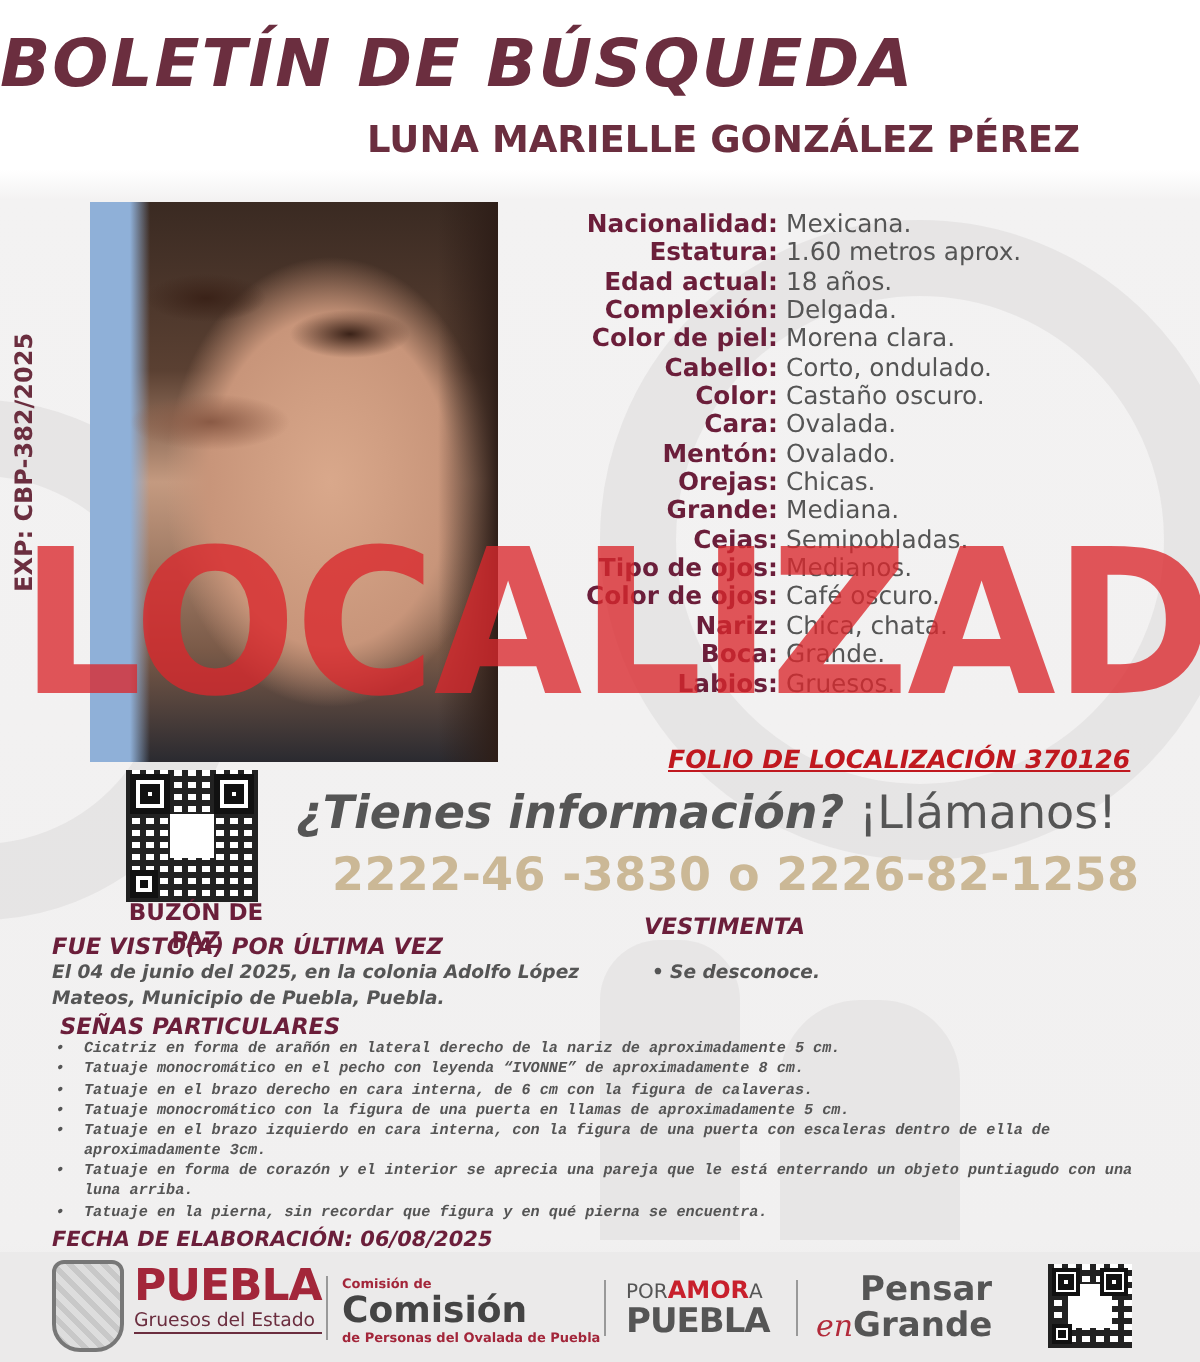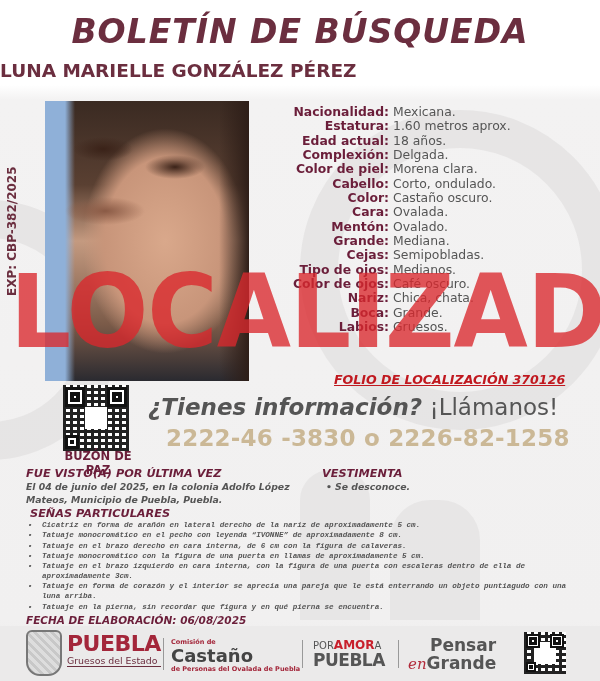--- a/index.html
+++ b/index.html
@@ -25,29 +25,29 @@
   }
   .sw1 { left: 300px; top: 110px; width: 320px; height: 320px; }
   .sw2 { left: -140px; top: 200px; width: 260px; height: 260px; }
   .bg-bar {
     position: absolute;
     background: rgba(225,223,223,0.6);
     pointer-events: none;
   }
   .title {
     position: absolute; left: 0; width: 600px; top: 12px;
-    text-align: center;
+    text-align: left;
     font-family: "DejaVu Sans", sans-serif;
     font-weight: bold; font-style: italic;
     font-size: 33px; letter-spacing: 1px;
     color: #6b2e3f;
   }
   .subtitle {
     position: absolute; left: 0; width: 540px; top: 60px;
-    text-align: left;
+    text-align: right;
     font-family: "DejaVu Sans", sans-serif;
     font-weight: bold;
     font-size: 18.5px;
     color: #6b2e3f;
   }
   .photo {
     position: absolute; left: 45px; top: 101px; width: 204px; height: 280px;
     background:
       radial-gradient(ellipse 40px 14px at 60px 110px, #8a5a45 0%, transparent 100%),
       radial-gradient(ellipse 30px 12px at 130px 66px, #3a2218 0%, transparent 100%),
@@ -222,20 +222,24 @@
       </div>
     <div class="drow">
         <span class="dlabel">Cara:</span>
         <span class="dval">Ovalada.</span>
       </div>
     <div class="drow">
         <span class="dlabel">Mentón:</span>
         <span class="dval">Ovalado.</span>
       </div>
     <div class="drow">
+        <span class="dlabel">Orejas:</span>
+        <span class="dval">Chicas.</span>
+      </div>
+    <div class="drow">
         <span class="dlabel">Grande:</span>
         <span class="dval">Mediana.</span>
       </div>
     <div class="drow">
         <span class="dlabel">Cejas:</span>
         <span class="dval">Semipobladas.</span>
       </div>
     <div class="drow">
         <span class="dlabel">Tipo de ojos:</span>
         <span class="dval">Medianos.</span>
@@ -269,21 +273,21 @@
 
   <div class="ask">
     <b>¿Tienes información?</b>
     <span class="r">¡Llámanos!</span>
   </div>
   <div class="phones">2222-46 -3830 o 2226-82-1258</div>
 
   <div class="sec-h" style="left:26px;top:467px;">FUE VISTO(A) POR ÚLTIMA VEZ</div>
   <div class="seen-text">El 04 de junio del 2025, en la colonia Adolfo López Mateos, Municipio de Puebla, Puebla.</div>
 
-  <div class="sec-h" style="left:322px;top:467px;">VESTIMENTA</div>
+  <div class="sec-h" style="left:322px;top:457px;">VESTIMENTA</div>
   <ul class="vest-list">
     <li class="bul">Se desconoce.</li>
   </ul>
 
   <div class="sec-h" style="left:30px;top:507px;">SEÑAS PARTICULARES</div>
   <ul class="senas-list">
     <li class="bul">Cicatriz en forma de arañón en lateral derecho de la nariz de aproximadamente 5 cm.</li>
     <li class="bul">Tatuaje monocromático en el pecho con leyenda “IVONNE” de aproximadamente 8 cm.</li>
     <li class="bul">Tatuaje en el brazo derecho en cara interna, de 6 cm con la figura de calaveras.</li>
     <li class="bul">Tatuaje monocromático con la figura de una puerta en llamas de aproximadamente 5 cm.</li>
@@ -297,21 +301,21 @@
   <div class="footer-bar"></div>
   <div class="crest"></div>
   <div class="logo-puebla">
     <div class="big">PUEBLA</div>
     <div class="sm">Gruesos del Estado</div>
     <div class="yr">2024·2030</div>
   </div>
   <div class="vsep" style="left:163px;top:638px;height:32px;"></div>
   <div class="logo-busq">
     <div class="c">Comisión de</div>
-    <div class="b">Castaño</div>
+    <div class="b">Comisión</div>
     <div class="d">de Personas del Ovalada de Puebla</div>
   </div>
   <div class="vsep" style="left:302px;top:640px;height:28px;"></div>
   <div class="logo-amor">
     <div class="t1"><span>POR</span><b>AMOR</b><span>A</span></div>
     <div class="t2">PUEBLA</div>
   </div>
   <div class="vsep" style="left:398px;top:640px;height:28px;"></div>
   <div class="logo-pensar">
     <div class="p1">Pensar</div>

